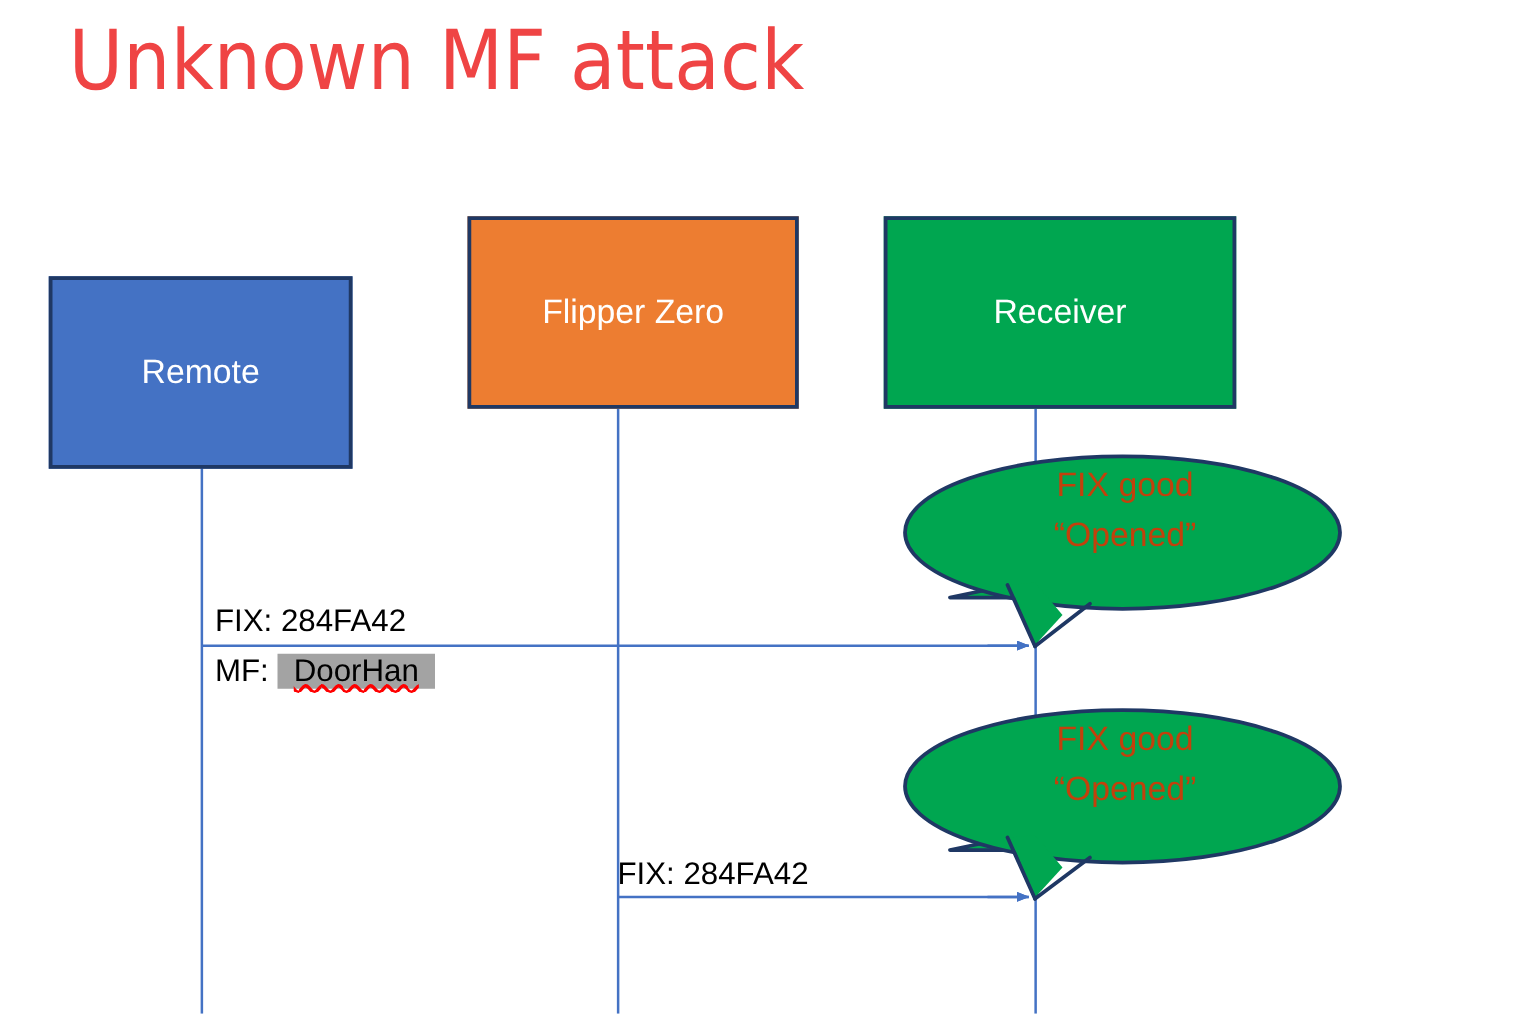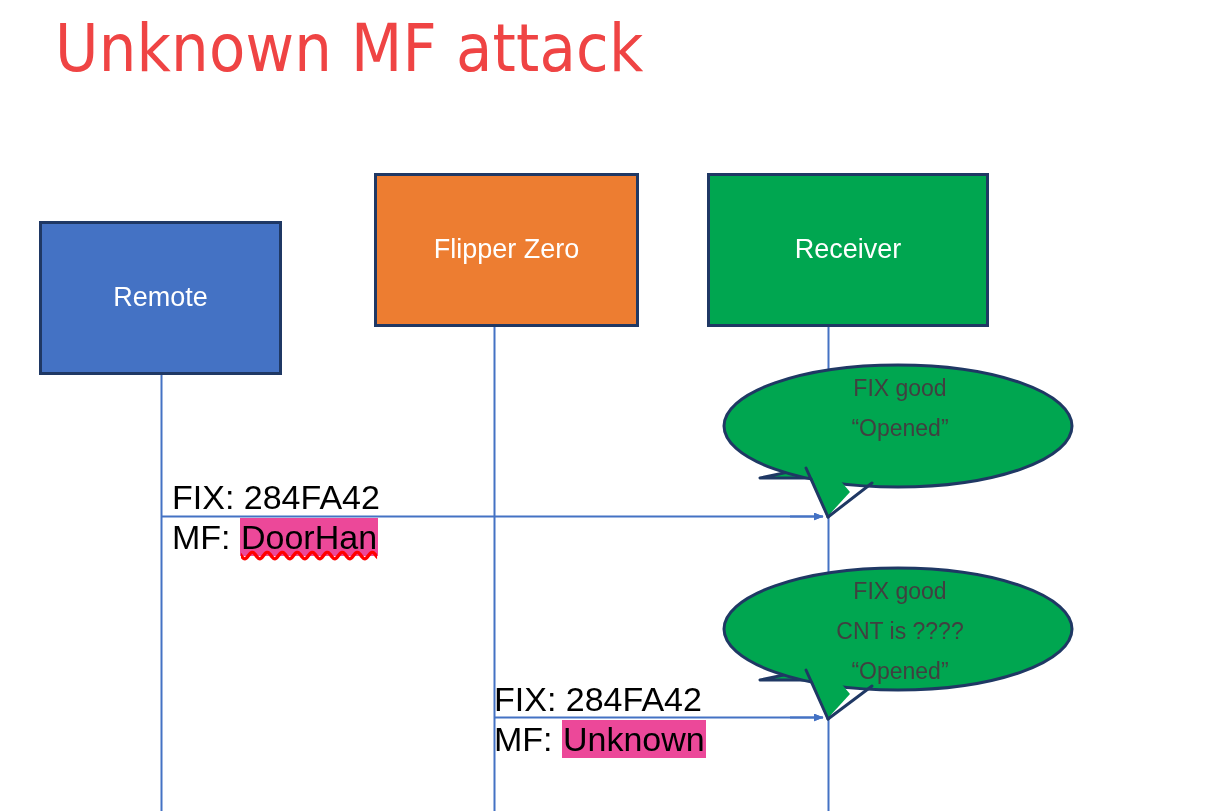--- a/index.html
+++ b/index.html
@@ -67,43 +67,43 @@
     text-align: center;
     white-space: nowrap;
   }
   #actor-remote  { left: 39px;  top: 173px; width: 243px; height: 154px; margin-top: 48px; }
   #actor-flipper { left: 374px; top: 173px; width: 265px; height: 154px; }
   #actor-receiver{ left: 707px; top: 173px; width: 282px; height: 154px; }
 
   
   .msg-block {
     position: absolute;
-    font-size: 34px;
+    font-size: 25px;
     line-height: 40px;
     color: #000000;
     white-space: nowrap;
   }
   #msg-remote { left: 172px; top: 477px; }
   #msg-flipper{ left: 494px; top: 679px; }
 
   .hl {
-    background: #ec4899;
-    padding: 0 1px;
+    background: #a3a3a3;
+    padding: 0 13px;
   }
   .sp {
     text-decoration: underline wavy #FF0000;
     text-decoration-skip-ink: none;
     text-underline-offset: 2px;
   }
 
   
   .bubble-text {
     position: absolute;
-    color: #404040;
-    font-size: 23px;
+    color: #c2410c;
+    font-size: 27px;
     line-height: 40px;
     text-align: center;
     white-space: nowrap;
   }
   #bubble-text-1 { left: 728px; top: 368px; width: 344px; }
   #bubble-text-2 { left: 728px; top: 571px; width: 344px; }
 </style>
 </head>
 <body>
 
@@ -164,27 +164,25 @@
     <span class="actor-label">Receiver</span>
   </div>
 
   <div id="bubble-text-1" class="bubble-text">
     <div>FIX good</div>
     <div>“Opened”</div>
   </div>
 
   <div id="bubble-text-2" class="bubble-text">
     <div>FIX good</div>
-    <div>CNT is ????</div>
     <div>“Opened”</div>
   </div>
 
   <div id="msg-remote" class="msg-block">
     <div>FIX: 284FA42</div>
     <div><span>MF: </span><span class="hl sp">DoorHan</span></div>
   </div>
 
   <div id="msg-flipper" class="msg-block">
     <div>FIX: 284FA42</div>
-    <div><span>MF: </span><span class="hl">Unknown</span></div>
   </div>
 
 </div>
 
 </body></html>

